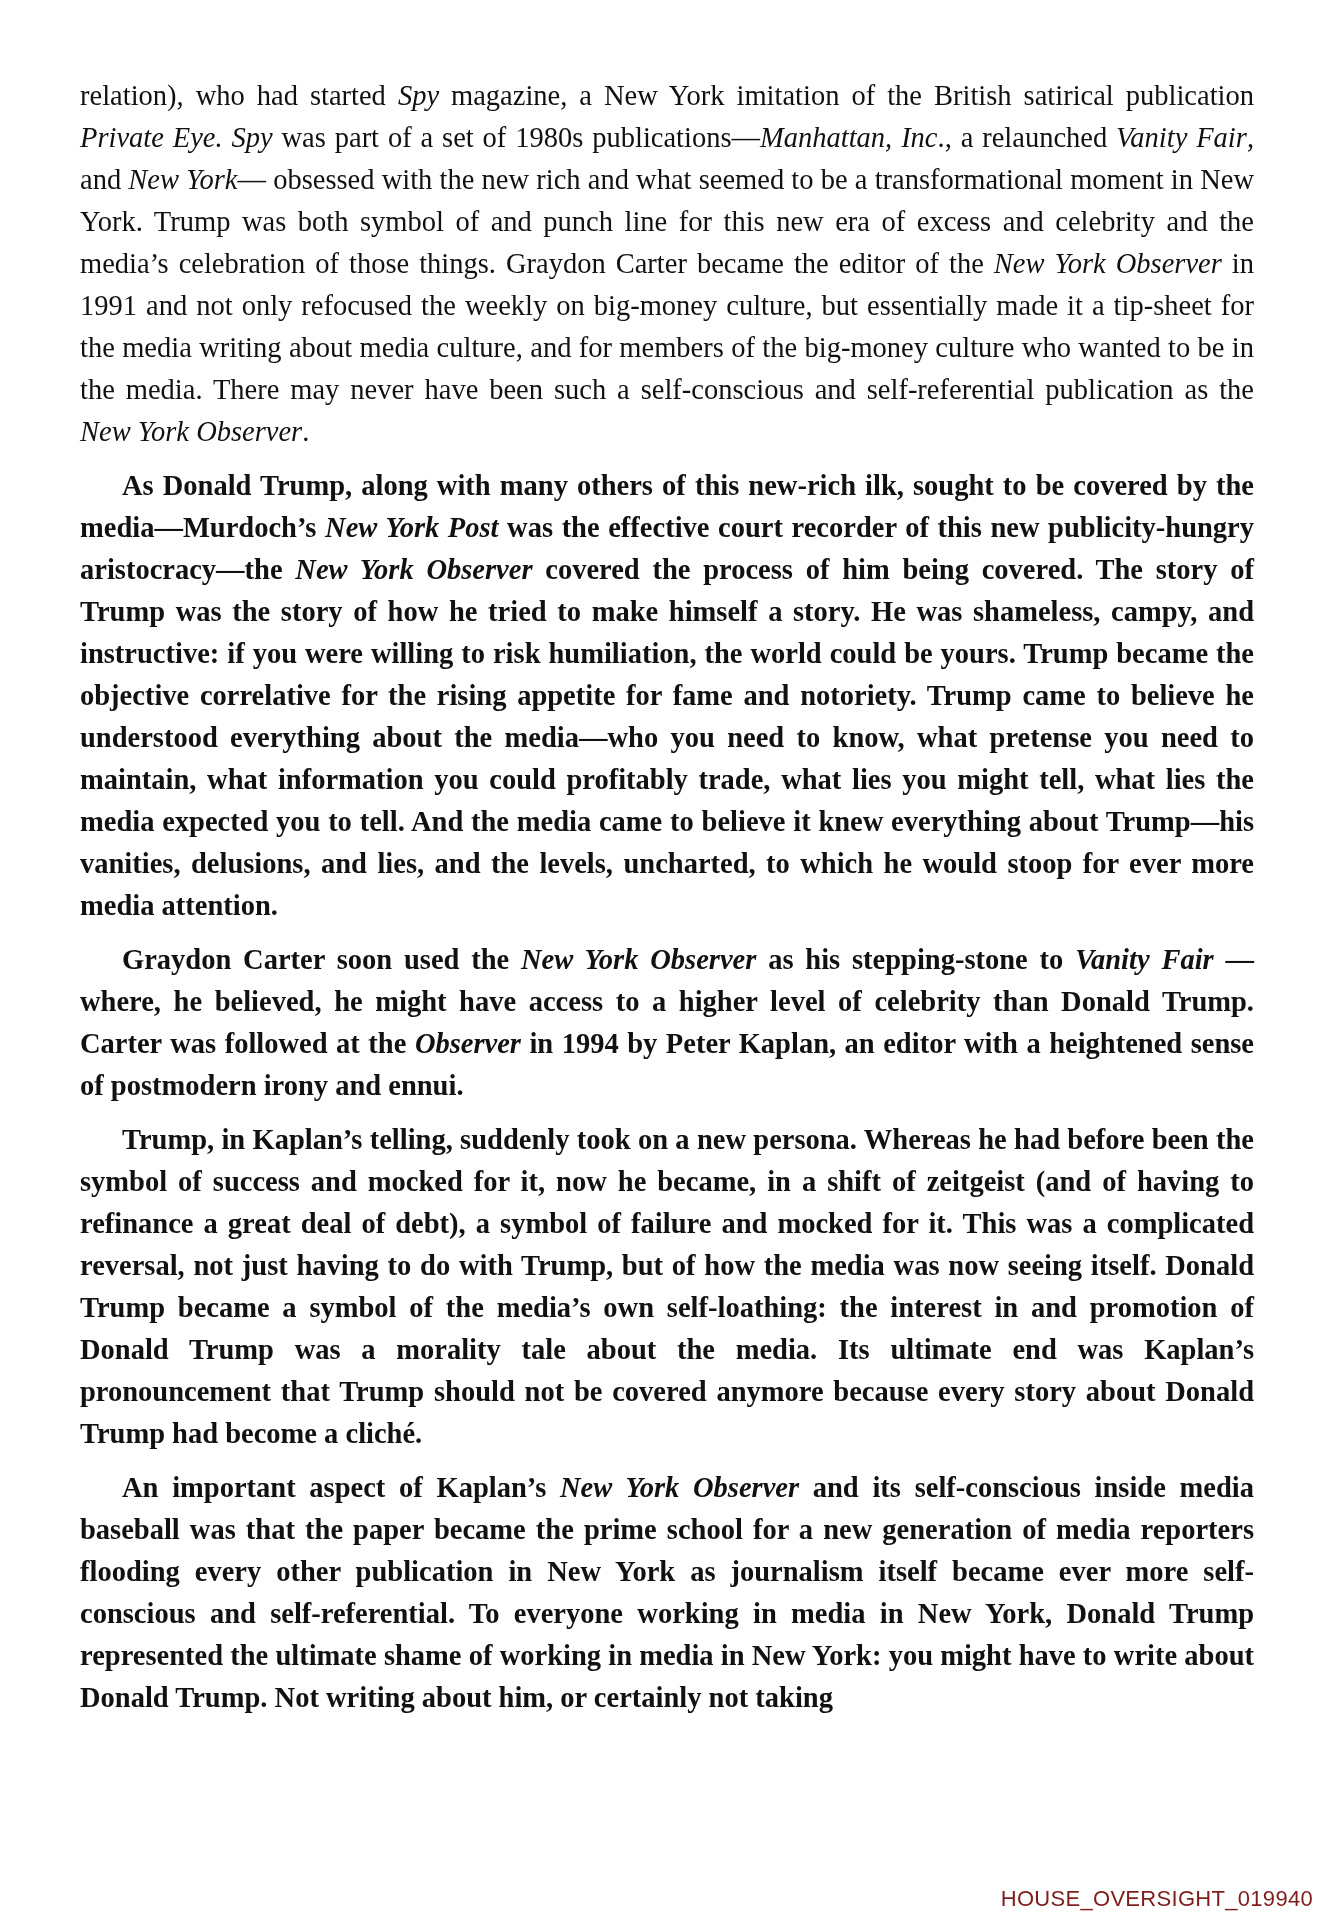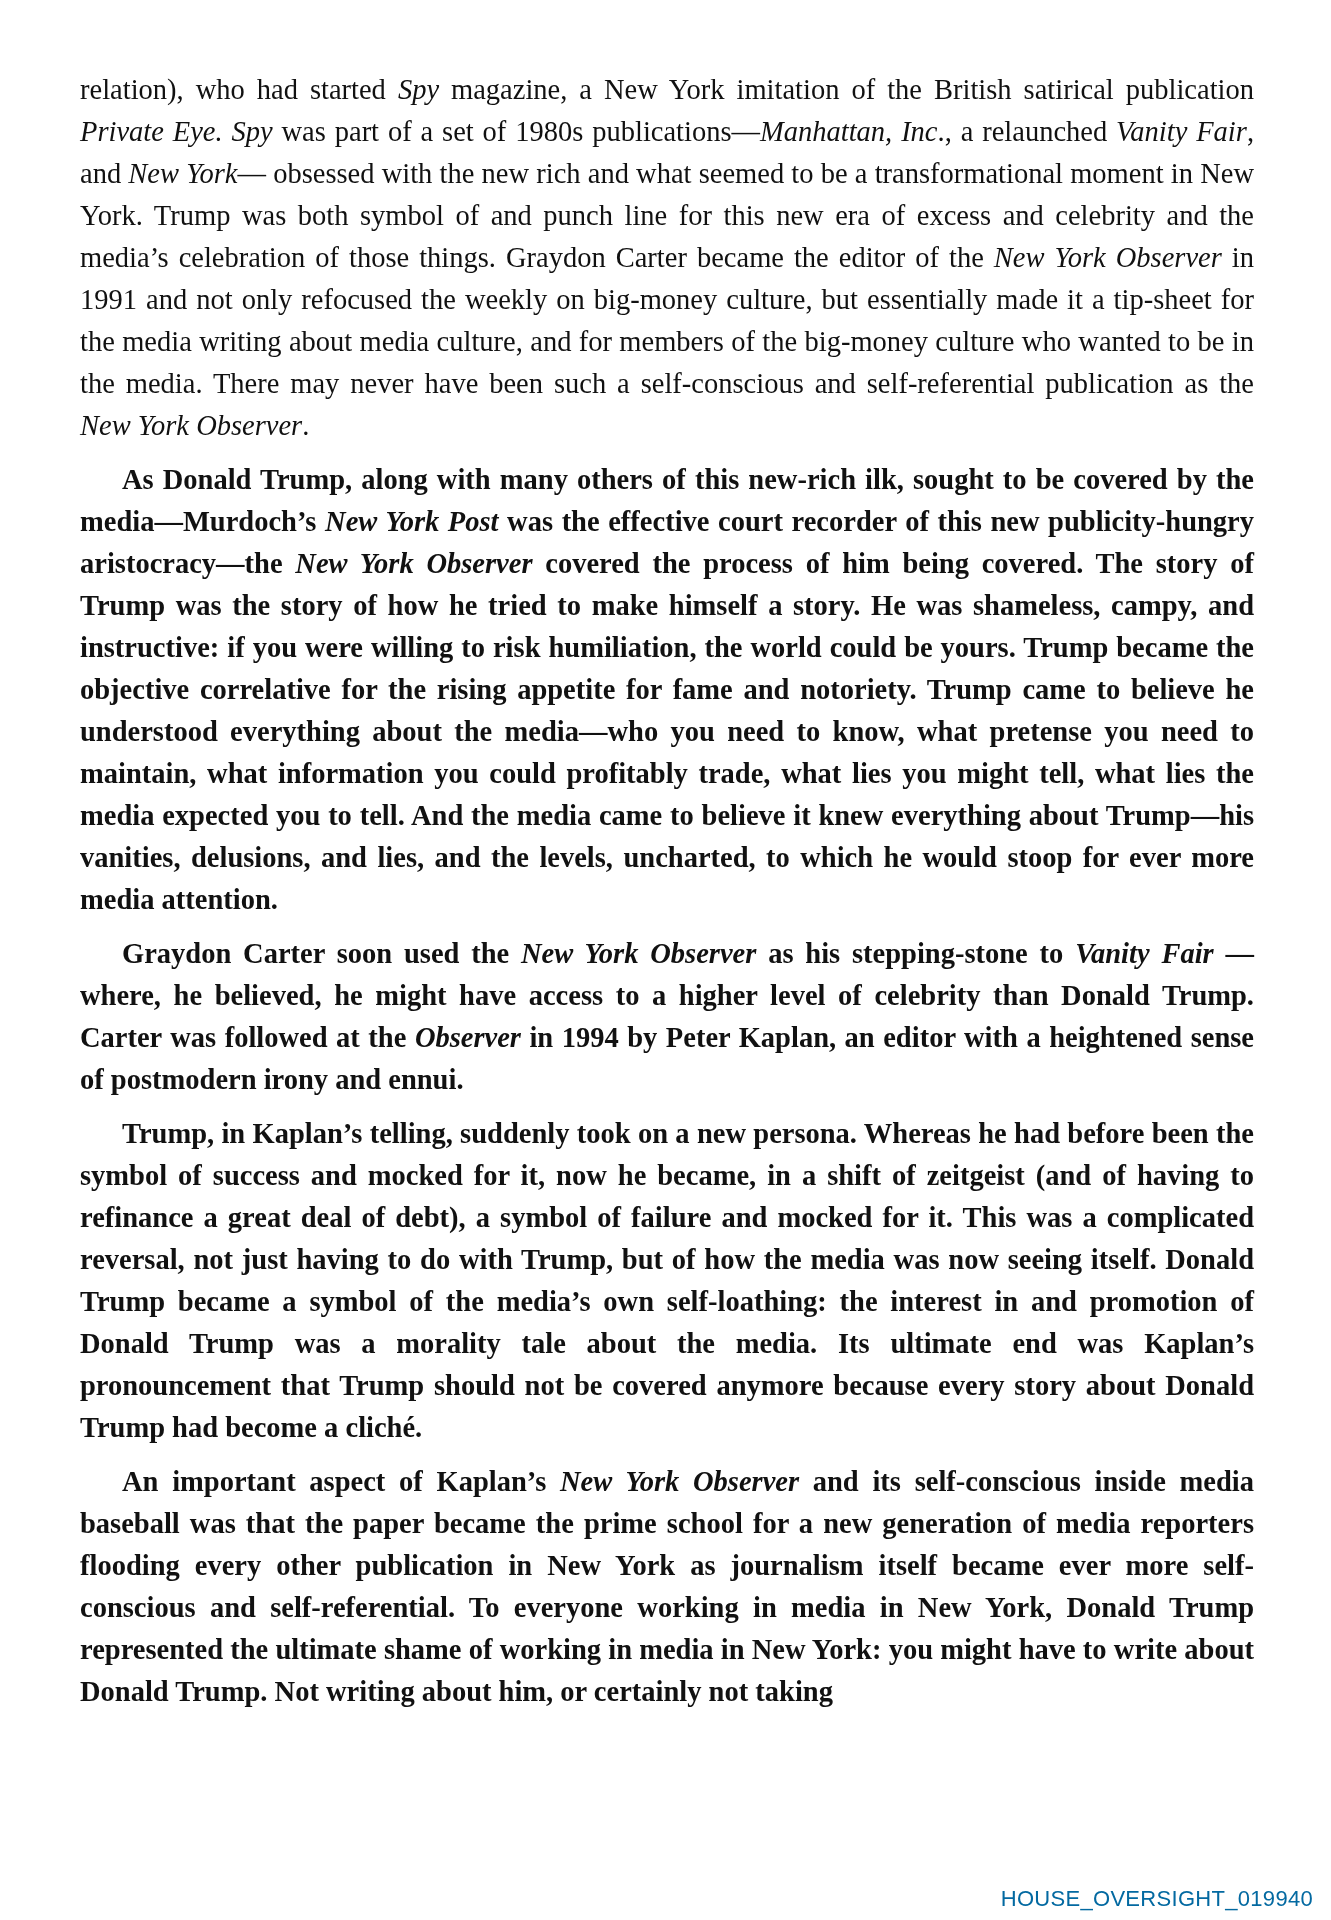--- a/index.html
+++ b/index.html
@@ -1,28 +1,28 @@
 <!DOCTYPE html>
 <html><head>
   <meta charset="utf-8">
   <style>
     html, body { margin: 0; padding: 0; background: #ffffff; }
     body { width: 1331px; height: 1920px; position: relative; overflow: hidden; }
     .page {
-      position: absolute; left: 80px; top: 69px; width: 1174px;
+      position: absolute; left: 80px; top: 75px; width: 1174px;
       font-family: "Liberation Serif", "DejaVu Serif", serif;
       font-size: 28.5px; line-height: 42px; color: #111;
     }
     .para { margin: 0 0 12px 0; text-align: justify; text-align-last: left; }
     .para.indent { text-indent: 42px; font-weight: bold; }
     .para span.it { font-style: italic; }
     .footer {
       position: absolute; right: 18px; bottom: 8px;
       font-family: "Liberation Sans", "DejaVu Sans", sans-serif;
-      font-size: 22px; color: #0369a1; letter-spacing: 0.3px;
+      font-size: 22px; color: #7f1d1d; letter-spacing: 0.3px;
     }
   </style>
 </head>
 <body>
 
 <div class="page" id="doc">
     <p class="para"><span>relation), who had started </span><span class="it">Spy</span><span> magazine, a New York imitation of the British satirical publication </span><span class="it">Private Eye. Spy</span><span> was part of a set of 1980s publications—</span><span class="it">Manhattan, Inc</span><span>., a relaunched </span><span class="it">Vanity Fair</span><span>, and </span><span class="it">New York</span><span>— obsessed with the new rich and what seemed to be a transformational moment in New York. Trump was both symbol of and punch line for this new era of excess and celebrity and the media’s celebration of those things. Graydon Carter became the editor of the </span><span class="it">New York Observer</span><span> in 1991 and not only refocused the weekly on big-money culture, but essentially made it a tip-sheet for the media writing about media culture, and for members of the big-money culture who wanted to be in the media. There may never have been such a self-conscious and self-referential publication as the </span><span class="it">New York Observer</span><span>.</span></p>
     <p class="para indent"><span>As Donald Trump, along with many others of this new-rich ilk, sought to be covered by the media—Murdoch’s </span><span class="it">New York Post</span><span> was the effective court recorder of this new publicity-hungry aristocracy—the </span><span class="it">New York Observer</span><span> covered the process of him being covered. The story of Trump was the story of how he tried to make himself a story. He was shameless, campy, and instructive: if you were willing to risk humiliation, the world could be yours. Trump became the objective correlative for the rising appetite for fame and notoriety. Trump came to believe he understood everything about the media—who you need to know, what pretense you need to maintain, what information you could profitably trade, what lies you might tell, what lies the media expected you to tell. And the media came to believe it knew everything about Trump—his vanities, delusions, and lies, and the levels, uncharted, to which he would stoop for ever more media attention.</span></p>
     <p class="para indent"><span>Graydon Carter soon used the </span><span class="it">New York Observer</span><span> as his stepping-stone to </span><span class="it">Vanity Fair</span><span> —where, he believed, he might have access to a higher level of celebrity than Donald Trump. Carter was followed at the </span><span class="it">Observer</span><span> in 1994 by Peter Kaplan, an editor with a heightened sense of postmodern irony and ennui.</span></p>
     <p class="para indent"><span>Trump, in Kaplan’s telling, suddenly took on a new persona. Whereas he had before been the symbol of success and mocked for it, now he became, in a shift of zeitgeist (and of having to refinance a great deal of debt), a symbol of failure and mocked for it. This was a complicated reversal, not just having to do with Trump, but of how the media was now seeing itself. Donald Trump became a symbol of the media’s own self-loathing: the interest in and promotion of Donald Trump was a morality tale about the media. Its ultimate end was Kaplan’s pronouncement that Trump should not be covered anymore because every story about Donald Trump had become a cliché.</span></p>

